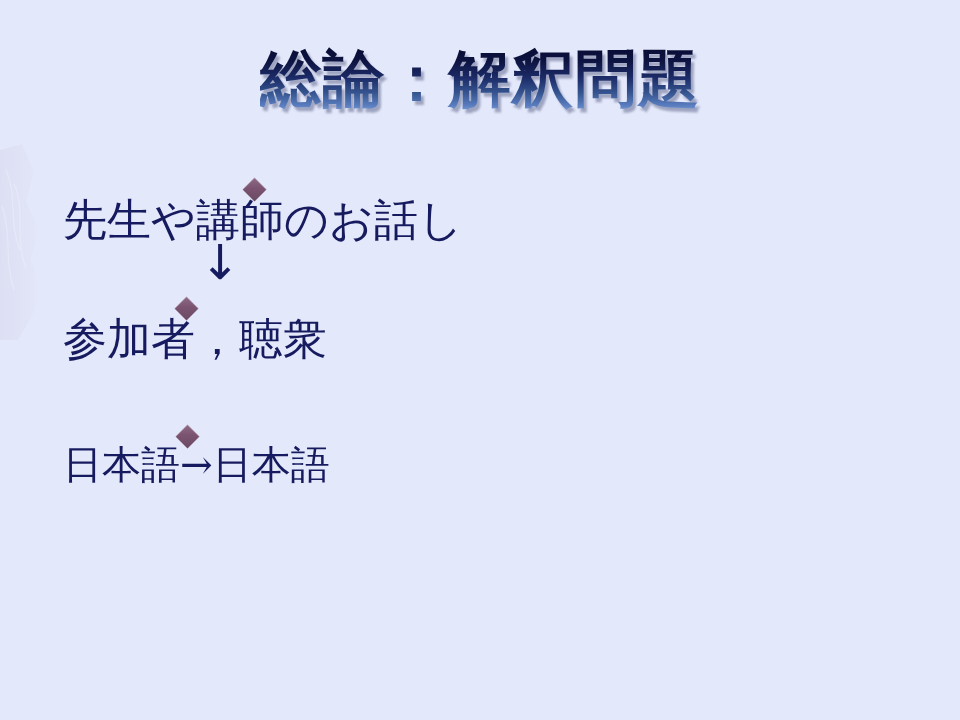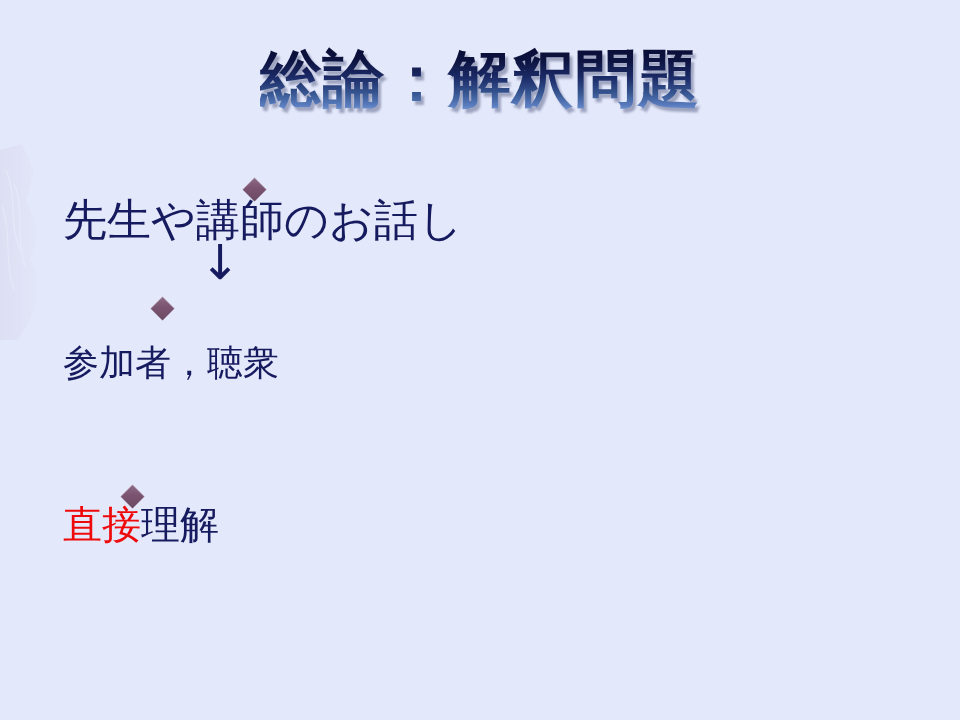--- a/index.html
+++ b/index.html
@@ -114,21 +114,21 @@
 
   .txt .accent-red {
     color: #ee0a0a;
   }
 
   
   #line-1 { left: 63px; top: 181px; }
   #line-1 .txt { font-size: 44px; }
 
   #line-2 { left: 63px; top: 300px; }
-  #line-2 .txt { font-size: 36px; margin-top: 28px; }
+  #line-2 .txt { font-size: 44px; }
 
   #line-3 { left: 63px; top: 428px; }
   #line-3 .txt { font-size: 39px; }
 
   #line-4 { left: 63px; top: 488px; }
   #line-4 .txt { font-size: 39px; }
 
   #arrow {
     position: absolute;
     left: 196px;
@@ -216,20 +216,20 @@
       <span class="txt">先生や講師のお話し</span>
     </div>
 
     <div id="arrow">↓</div>
 
     <div class="line" id="line-2">
       <span class="bullet"></span>
       <span class="txt">参加者，聴衆</span>
     </div>
 
-
-    <div class="line" id="line-4">
+    <div class="line" id="line-3">
       <span class="bullet"></span>
-      <span class="txt"><span class="accent-red">直接</span><span>理解</span></span>
+      <span class="txt">日本語→日本語</span>
     </div>
+
 
   </div>
 </div>
 
 </body></html>

